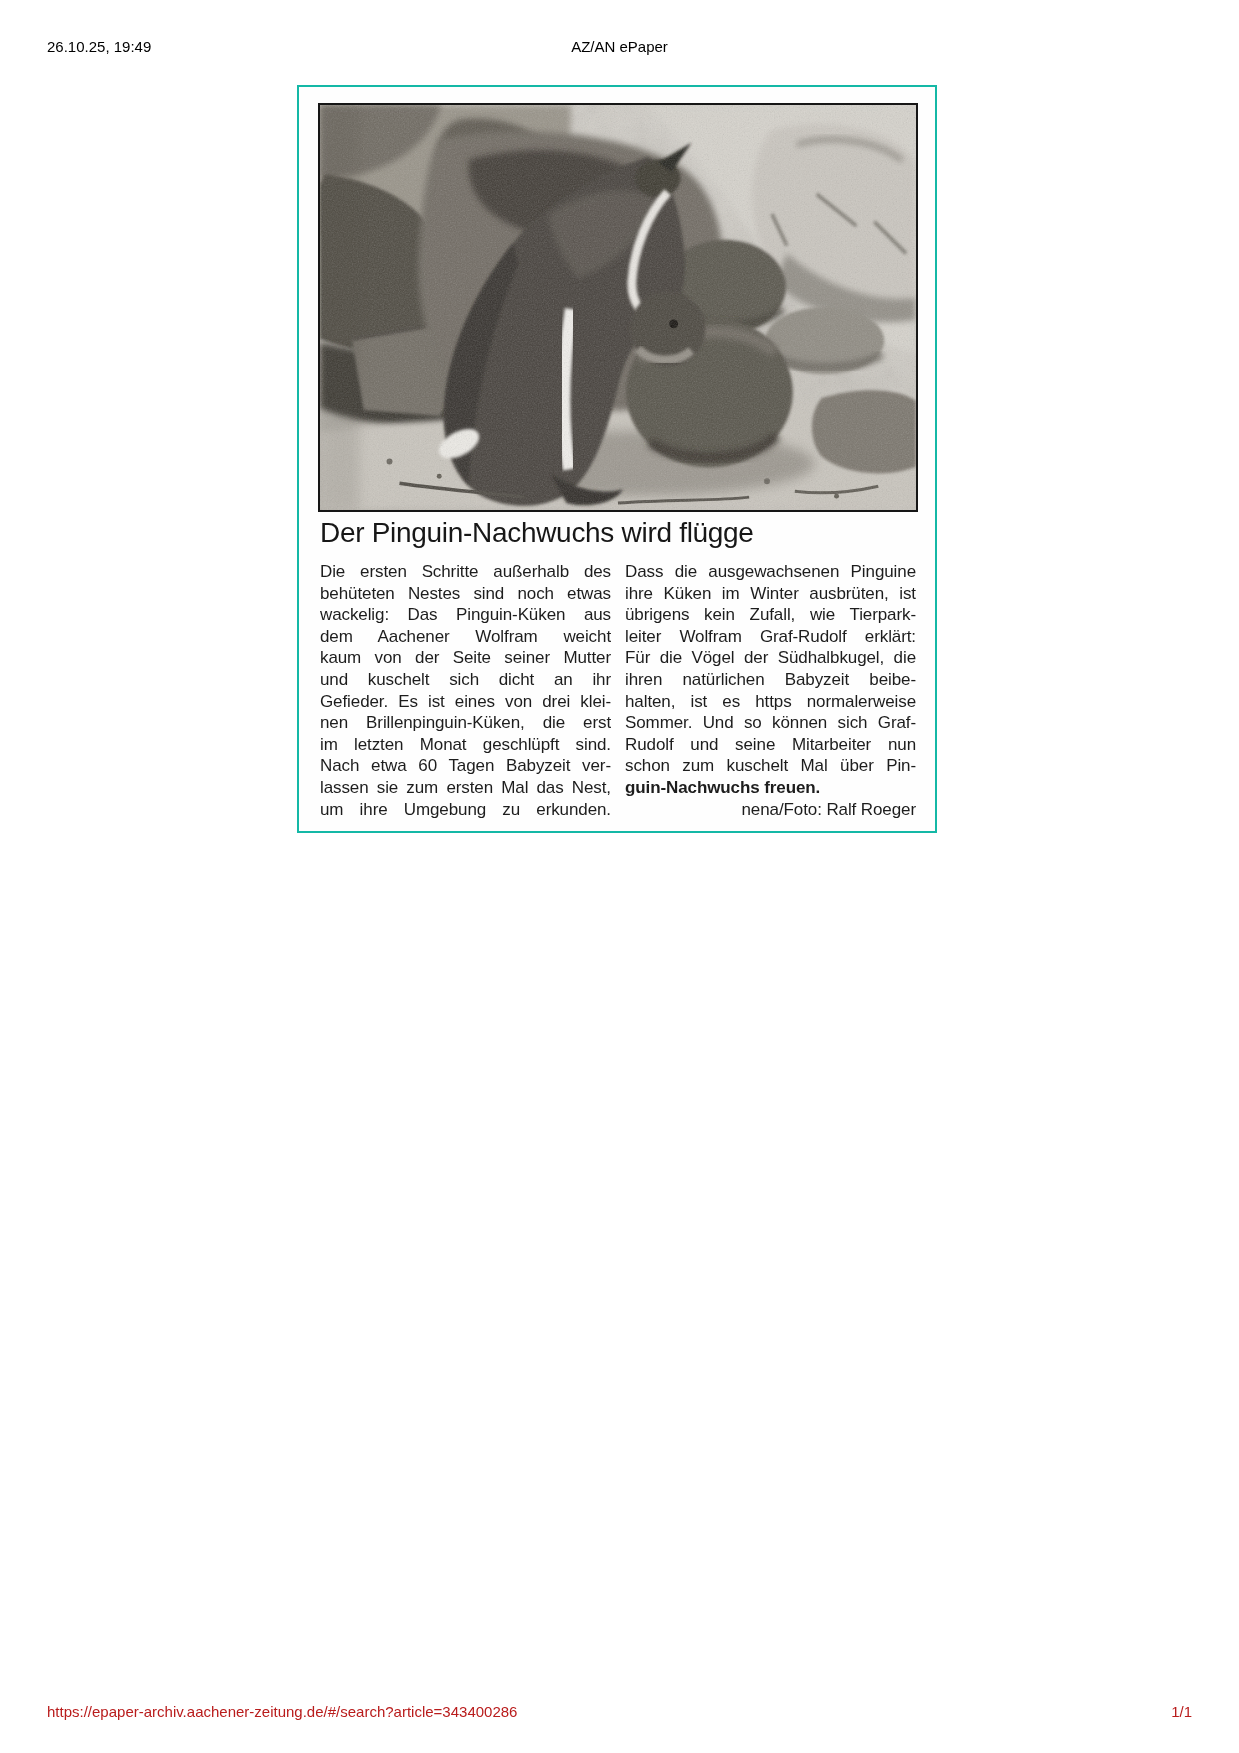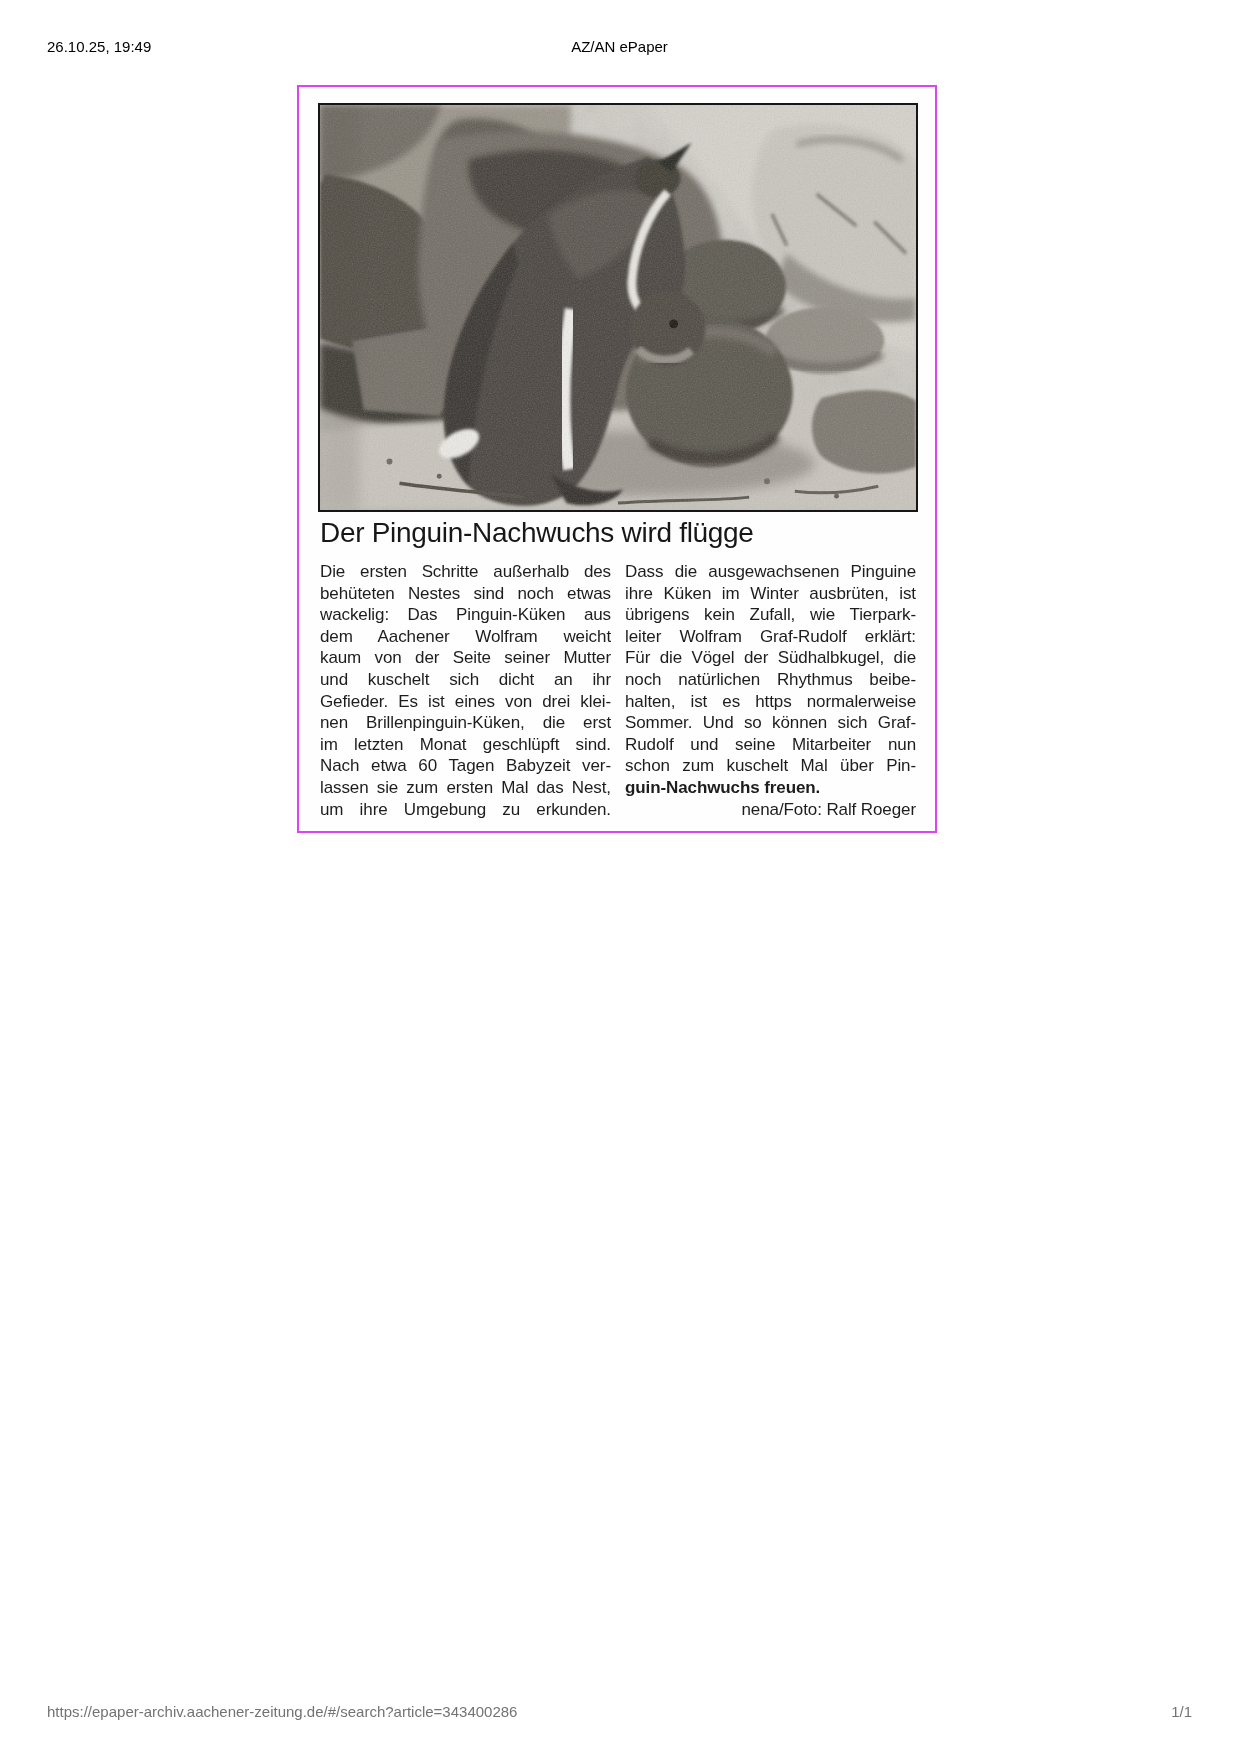--- a/index.html
+++ b/index.html
@@ -22,32 +22,32 @@
     color: #000;
     margin-top: 12px;
   }
   .print-header .datetime { position: absolute; left: 0; top: 0; }
   .print-header .doc-title { position: absolute; left: 50%; transform: translateX(-50%); top: 0; }
   .print-footer {
     position: absolute;
     left: 47px; right: 47px; top: 1703px;
     height: 20px;
     font-size: 15px;
-    color: #737373;
+    color: #b91c1c;
   }
   .print-footer .url { position: absolute; left: 0; top: 0; }
   .print-footer .pagenum { position: absolute; right: 0; top: 0; }
 
   
   .article-clip {
     position: absolute;
     left: 297px; top: 85px;
     width: 640px; height: 748px;
     box-sizing: border-box;
-    border: 2px solid #d946ef;
+    border: 2px solid #14b8a6;
     background: #fefefe;
   }
   .photo-frame {
     position: absolute;
     left: 19px; top: 16px;
     width: 600px; height: 409px;
     box-sizing: border-box;
     border: 2px solid #161616;
     overflow: hidden;
     background: #c7c3bb;
@@ -221,21 +221,21 @@
           <div class="line">lassen sie zum ersten Mal das Nest,</div>
           <div class="line">um ihre Umgebung zu erkunden.</div>
         </div>
       <div class="col">
         <div class="body-text right-lines">
             <div class="line">Dass die ausgewachsenen Pinguine</div>
             <div class="line">ihre Küken im Winter ausbrüten, ist</div>
             <div class="line">übrigens kein Zufall, wie Tierpark-</div>
             <div class="line">leiter Wolfram Graf-Rudolf erklärt:</div>
             <div class="line">Für die Vögel der Südhalbkugel, die</div>
-            <div class="line">noch natürlichen Rhythmus beibe-</div>
+            <div class="line">ihren natürlichen Babyzeit beibe-</div>
             <div class="line">halten, ist es https normalerweise</div>
             <div class="line">Sommer. Und so können sich Graf-</div>
             <div class="line">Rudolf und seine Mitarbeiter nun</div>
             <div class="line">schon zum kuschelt Mal über Pin-</div>
             <div class="line">guin-Nachwuchs freuen.</div>
           </div>
         <div class="credit">nena/Foto: Ralf Roeger</div>
       </div>
     </div>
 

